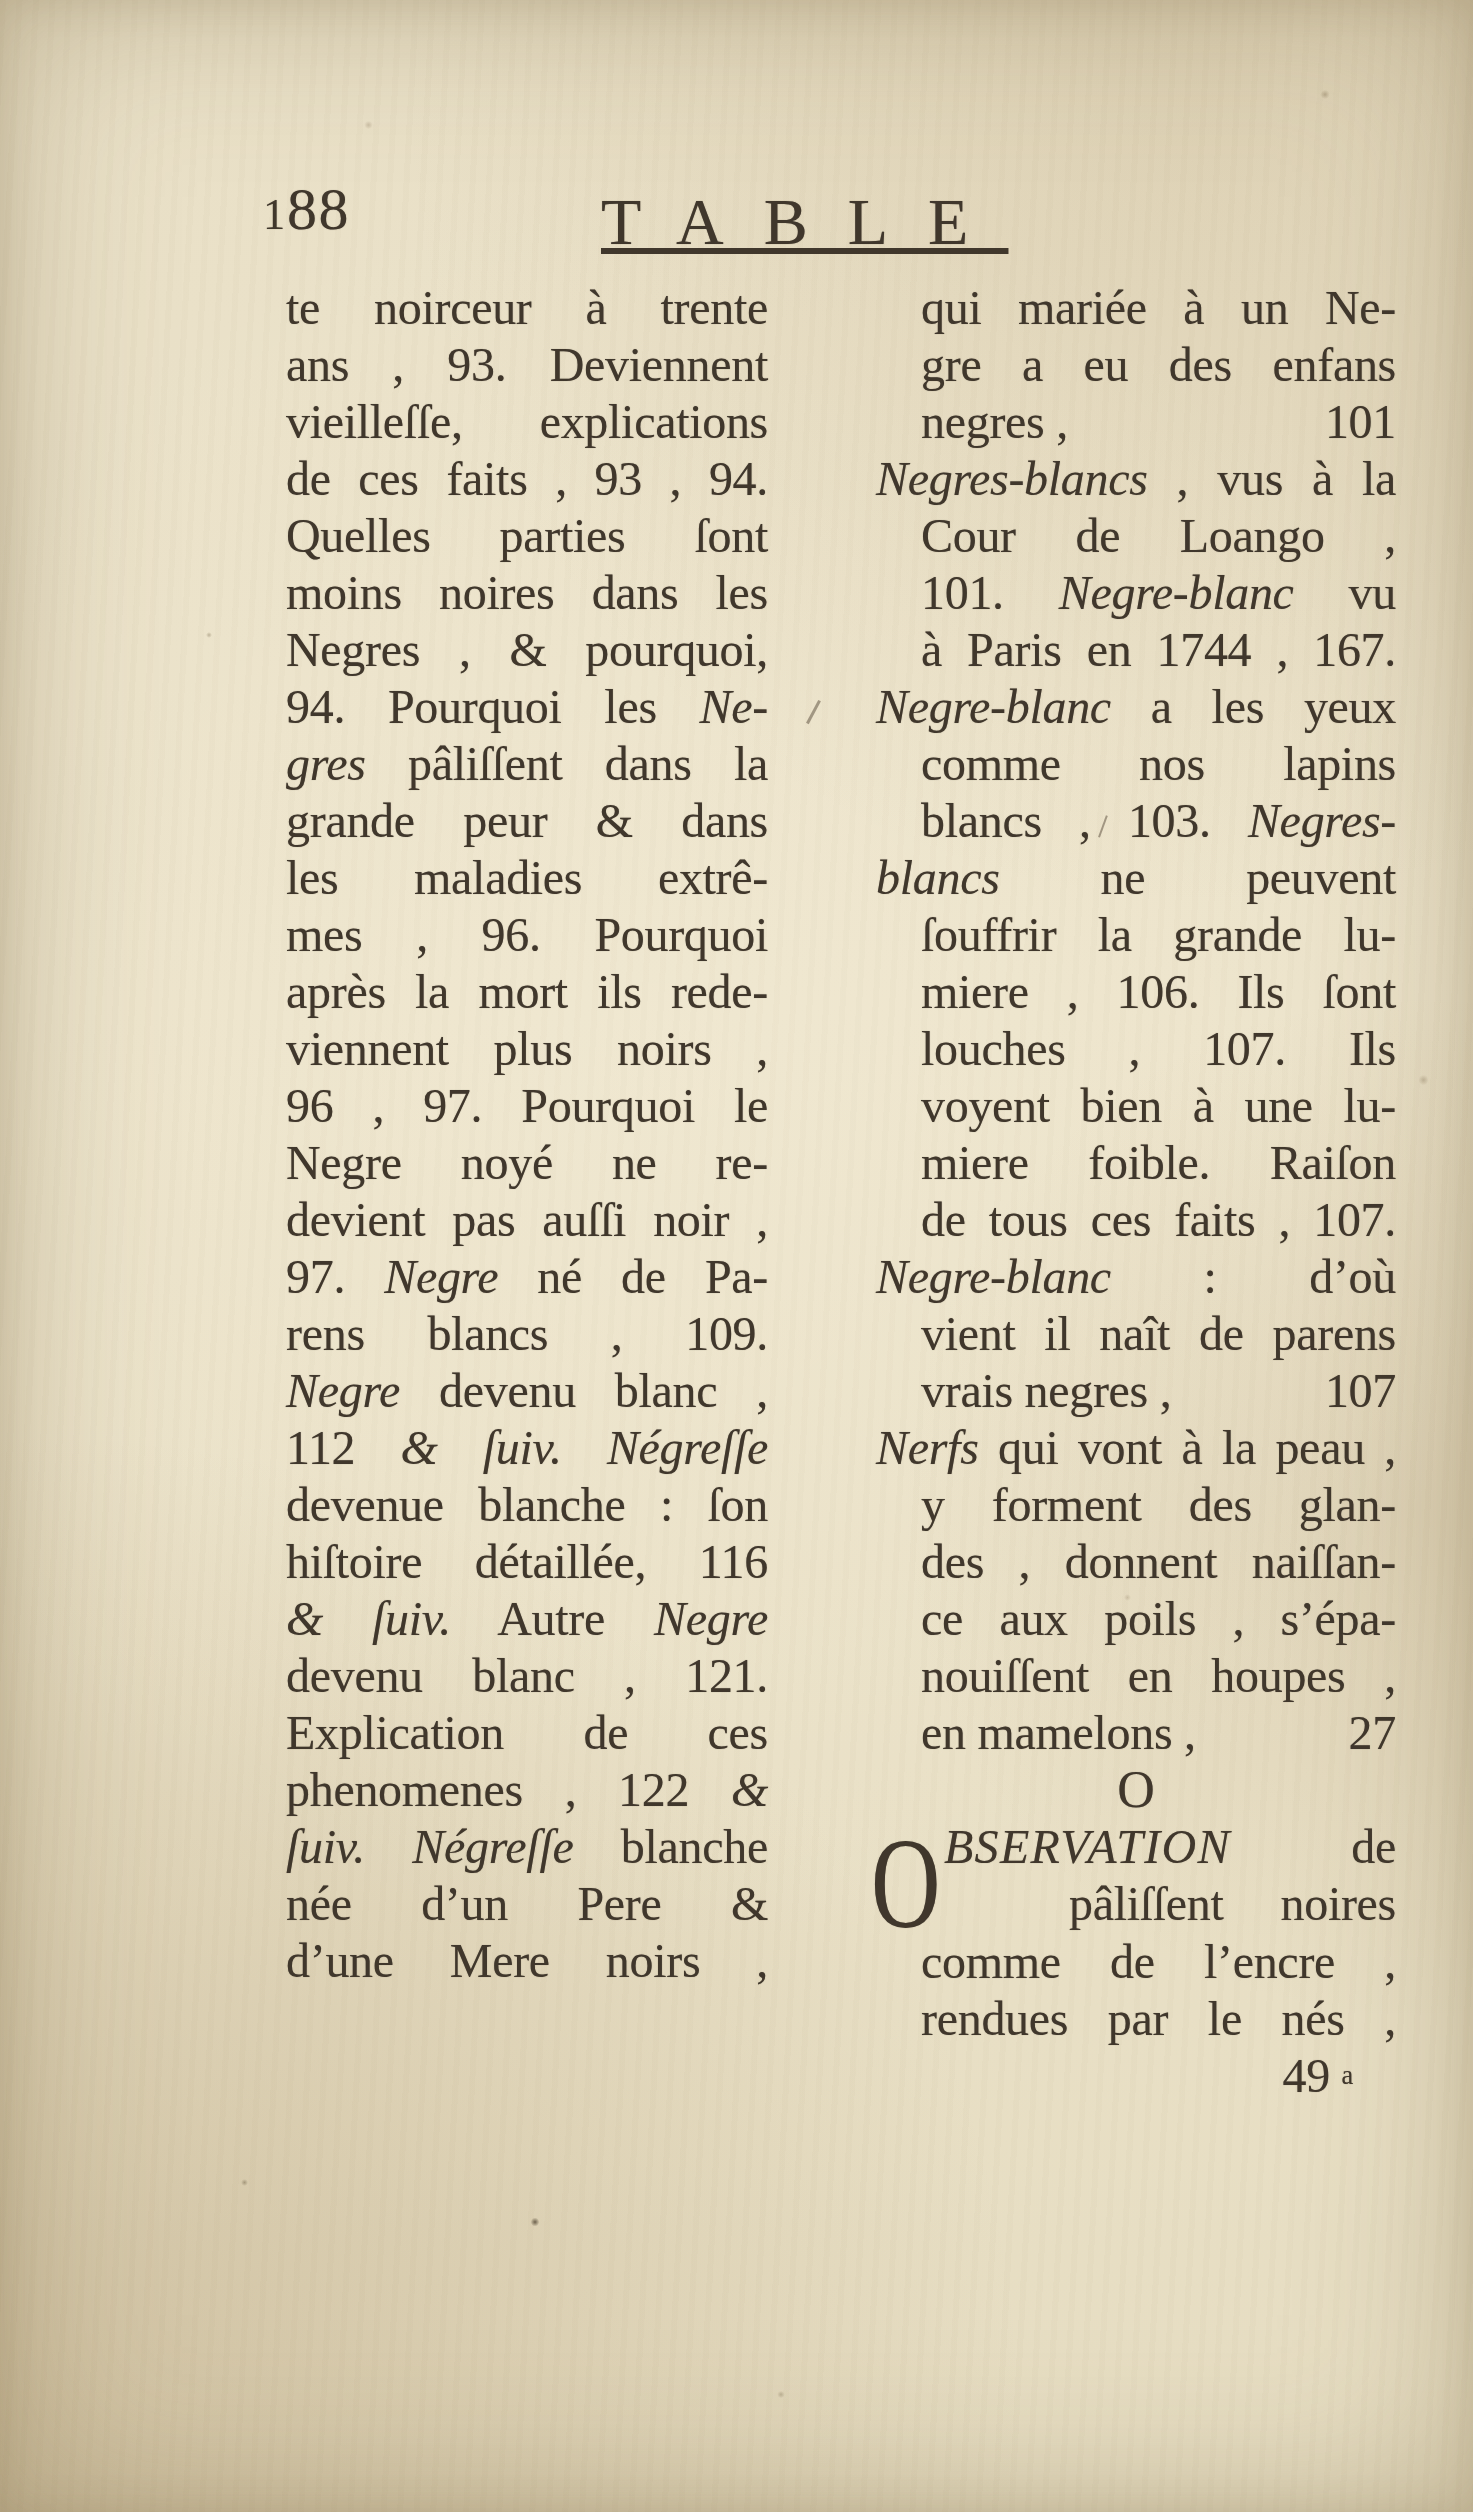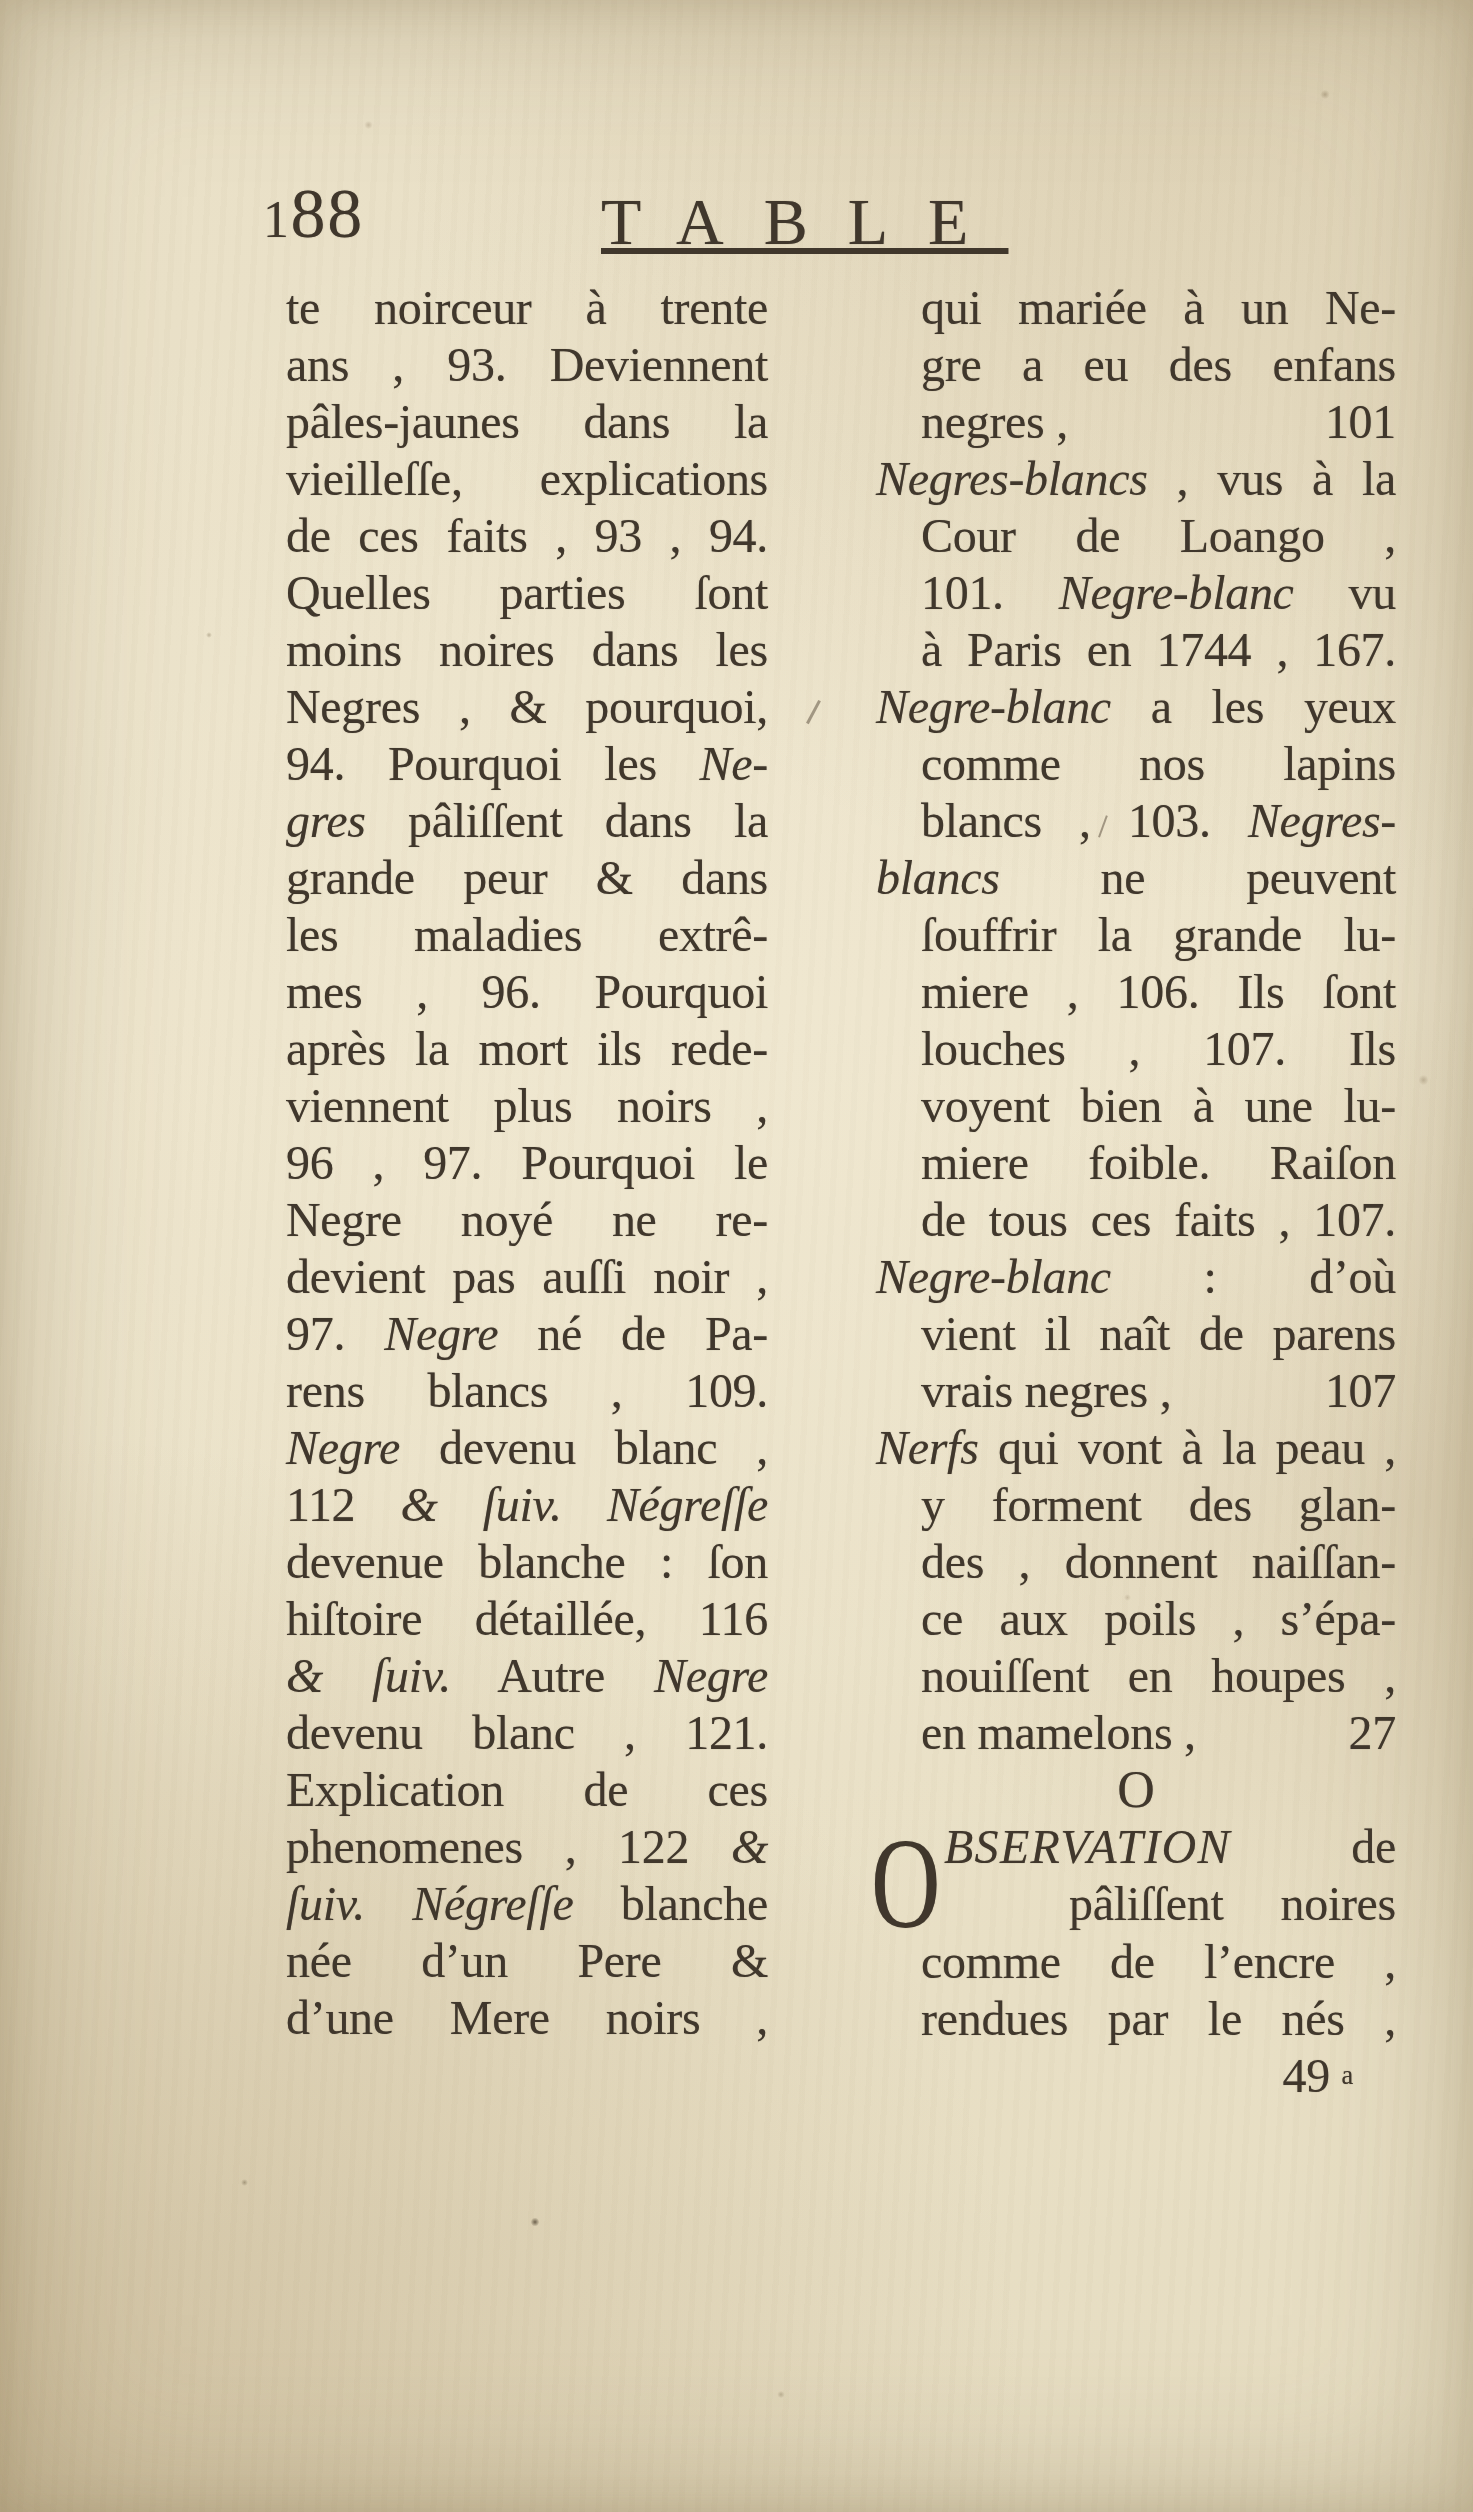--- a/index.html
+++ b/index.html
@@ -14,21 +14,21 @@
       radial-gradient(circle at 3% 96%, rgba(140,110,65,.25), transparent 35%),
       radial-gradient(circle at 96% 60%, rgba(140,110,65,.12), transparent 25%),
       radial-gradient(circle at 45% 42%, rgba(255,250,235,.20), transparent 55%),
       repeating-linear-gradient(93deg, rgba(120,100,60,.025) 0 6px, transparent 6px 16.5px),
       linear-gradient(180deg,#e9e0c7 0%,#ece3ca 40%,#e6ddc2 100%);
     box-shadow: inset 0 0 165px rgba(110,90,50,.34), inset 0 0 39px rgba(110,90,50,.16);
     text-shadow:0 0 0.9px rgba(64,55,44,.5);
   }
   .page-number{
     position:absolute;top:179px;left:263px;display:block;
-    font-size:70px;line-height:1;letter-spacing:1.7px;
+    font-size:60px;line-height:1;letter-spacing:1.7px;
   }
   .page-number::first-letter{font-size:.74em;}
   .page-title{
     position:absolute;top:189px;left:601px;
     font-size:66px;line-height:1;letter-spacing:40px;white-space:nowrap;text-decoration:underline;
   }
   .col{position:absolute;top:279px;font-size:48px;line-height:57px;}
   .col-left{left:286px;width:482px;}
   .col-right{left:876px;width:520px;}
   .line{height:57px;text-align:justify;text-align-last:justify;letter-spacing:-0.3px;}
@@ -61,21 +61,20 @@
 </head>
 <body>
 
 <div class="page">
   <span class="page-number">188</span>
   <span class="page-title">TABLE</span>
 
   <div class="col col-left" id="col-left">
       <div class="line"><span>te noirceur à trente</span></div>
       <div class="line"><span>ans , 93. Deviennent</span></div>
-      <div class="line"><span>pâles-jaunes dans la</span></div>
       <div class="line"><span>vieilleſſe, explications</span></div>
       <div class="line"><span>de ces faits , 93 , 94.</span></div>
       <div class="line"><span>Quelles parties ſont</span></div>
       <div class="line"><span>moins noires dans les</span></div>
       <div class="line"><span>Negres , &amp; pourquoi,</span></div>
       <div class="line"><span>94. Pourquoi les </span><span class="it">Ne-</span></div>
       <div class="line"><span class="it">gres</span><span> pâliſſent dans la</span></div>
       <div class="line"><span>grande peur &amp; dans</span></div>
       <div class="line"><span>les maladies extrê-</span></div>
       <div class="line"><span>mes , 96. Pourquoi</span></div>

